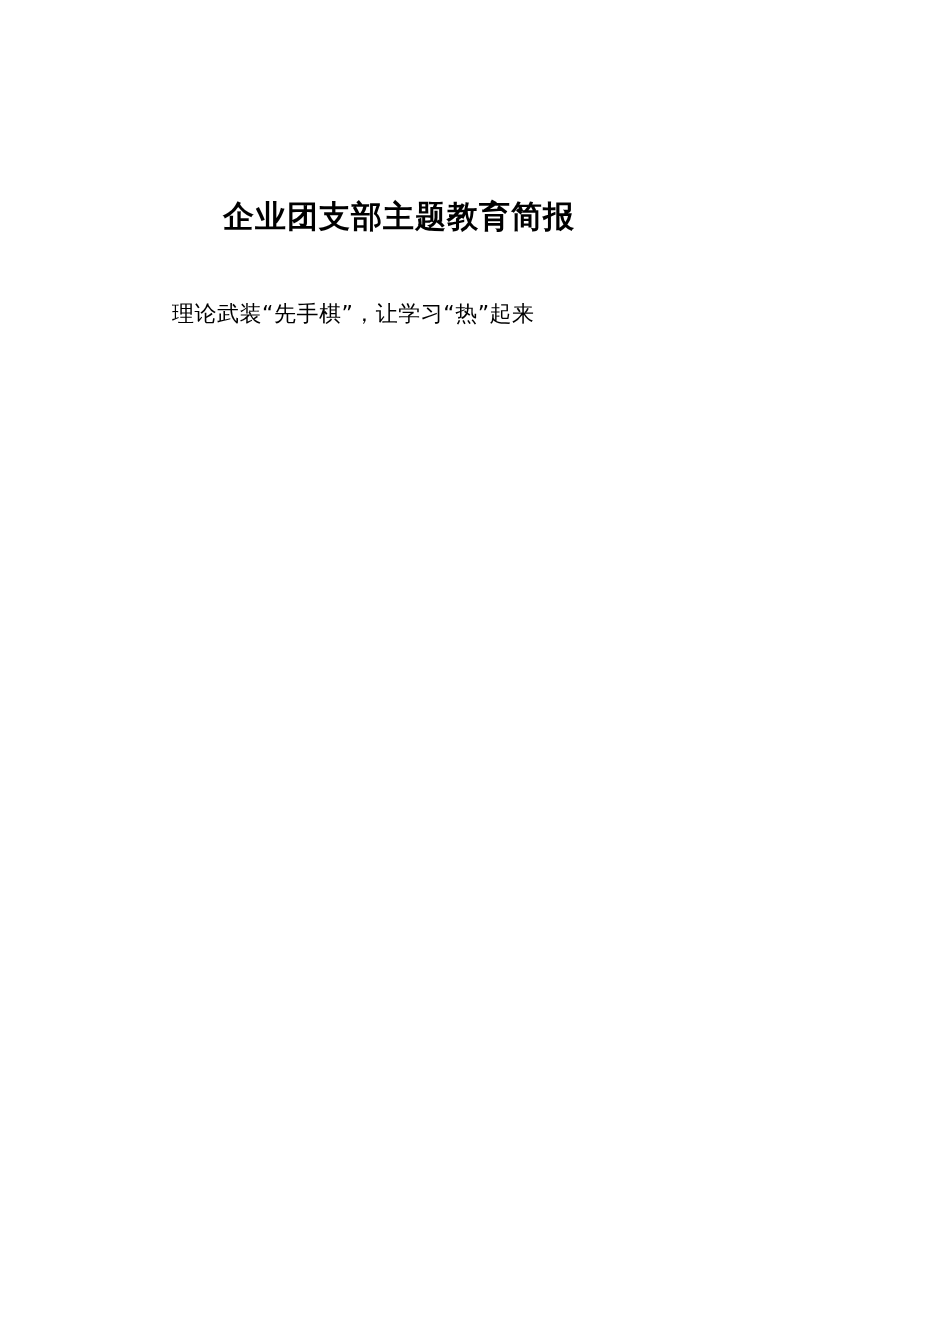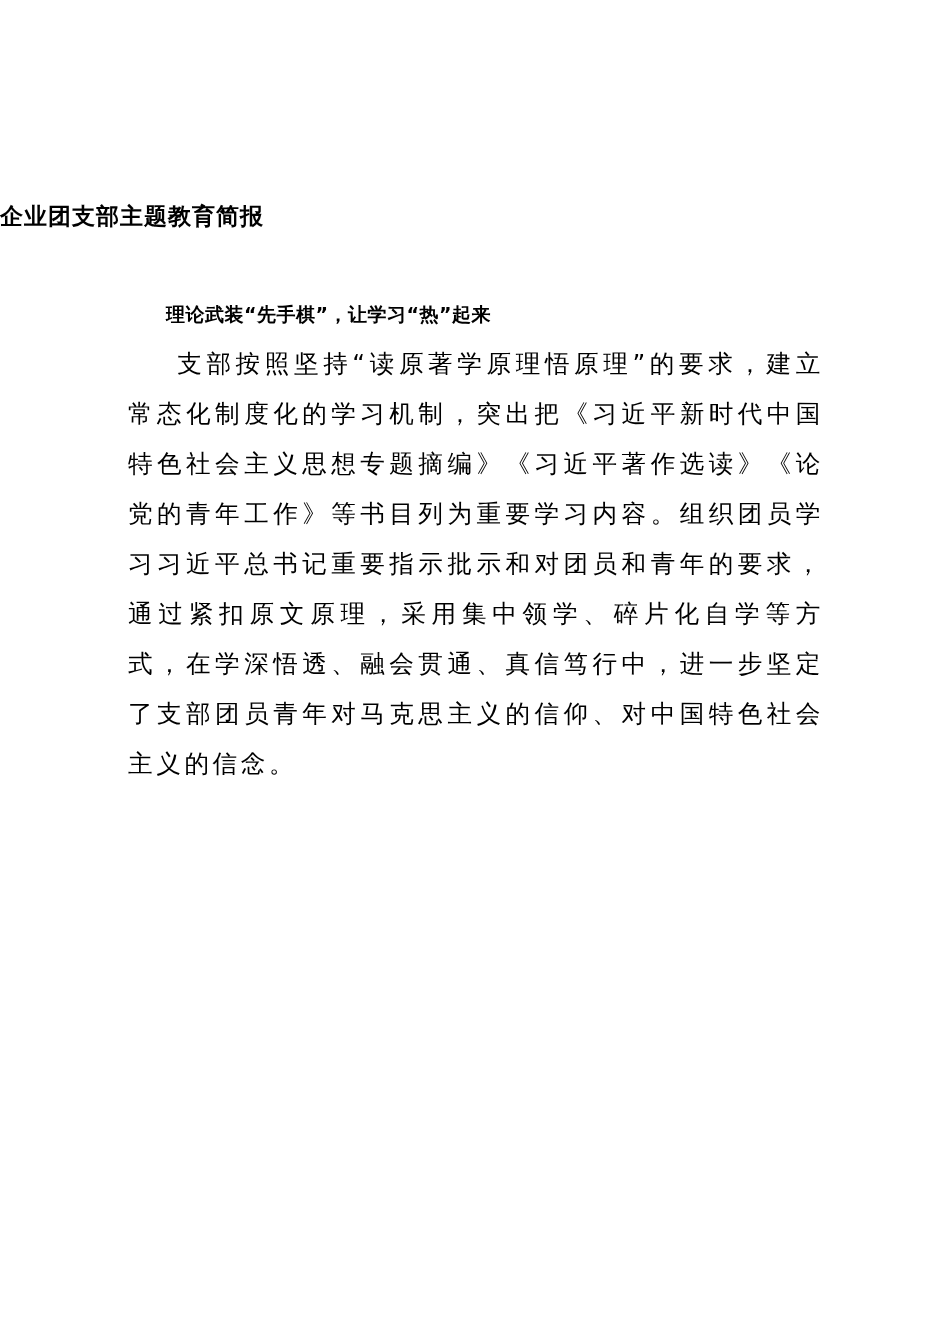--- a/index.html
+++ b/index.html
@@ -21,22 +21,22 @@
       top: 0;
       width: 950px;
       height: 1344px;
       background: #ffffff;
     }
     .title {
       position: absolute;
       left: 0;
       top: 194px;
       width: 798px;
-      text-align: left;
-      font-size: 23px;
+      text-align: center;
+      font-size: 31px;
       line-height: 44px;
       font-weight: bold;
       letter-spacing: 1px;
       margin: 0;
     }
     .body {
       position: absolute;
       left: 128px;
       top: 289px;
       width: 696px;
@@ -45,30 +45,29 @@
       margin: 0;
       font-size: 24.6px;
       line-height: 50px;
       text-indent: 2em;
       text-align: justify;
       letter-spacing: 3.6px;
       word-break: break-all;
     }
     .heading {
       margin: 0;
-      font-size: 19px;
+      font-size: 22px;
       line-height: 50px;
       text-indent: 2em;
-      font-weight: bold;
+      font-weight: normal;
       letter-spacing: 0.5px;
     }
   </style>
 </head>
 <body>
 
 <div class="page">
   <h1 class="title">企业团支部主题教育简报</h1>
 
   <div class="body">
     <p class="heading">理论武装“先手棋”，让学习“热”起来</p>
-    <p class="para">支部按照坚持“读原著学原理悟原理”的要求，建立常态化制度化的学习机制，突出把《习近平新时代中国特色社会主义思想专题摘编》《习近平著作选读》《论党的青年工作》等书目列为重要学习内容。组织团员学习习近平总书记重要指示批示和对团员和青年的要求，通过紧扣原文原理，采用集中领学、碎片化自学等方式，在学深悟透、融会贯通、真信笃行中，进一步坚定了支部团员青年对马克思主义的信仰、对中国特色社会主义的信念。</p>
   </div>
 </div>
 
 </body></html>

